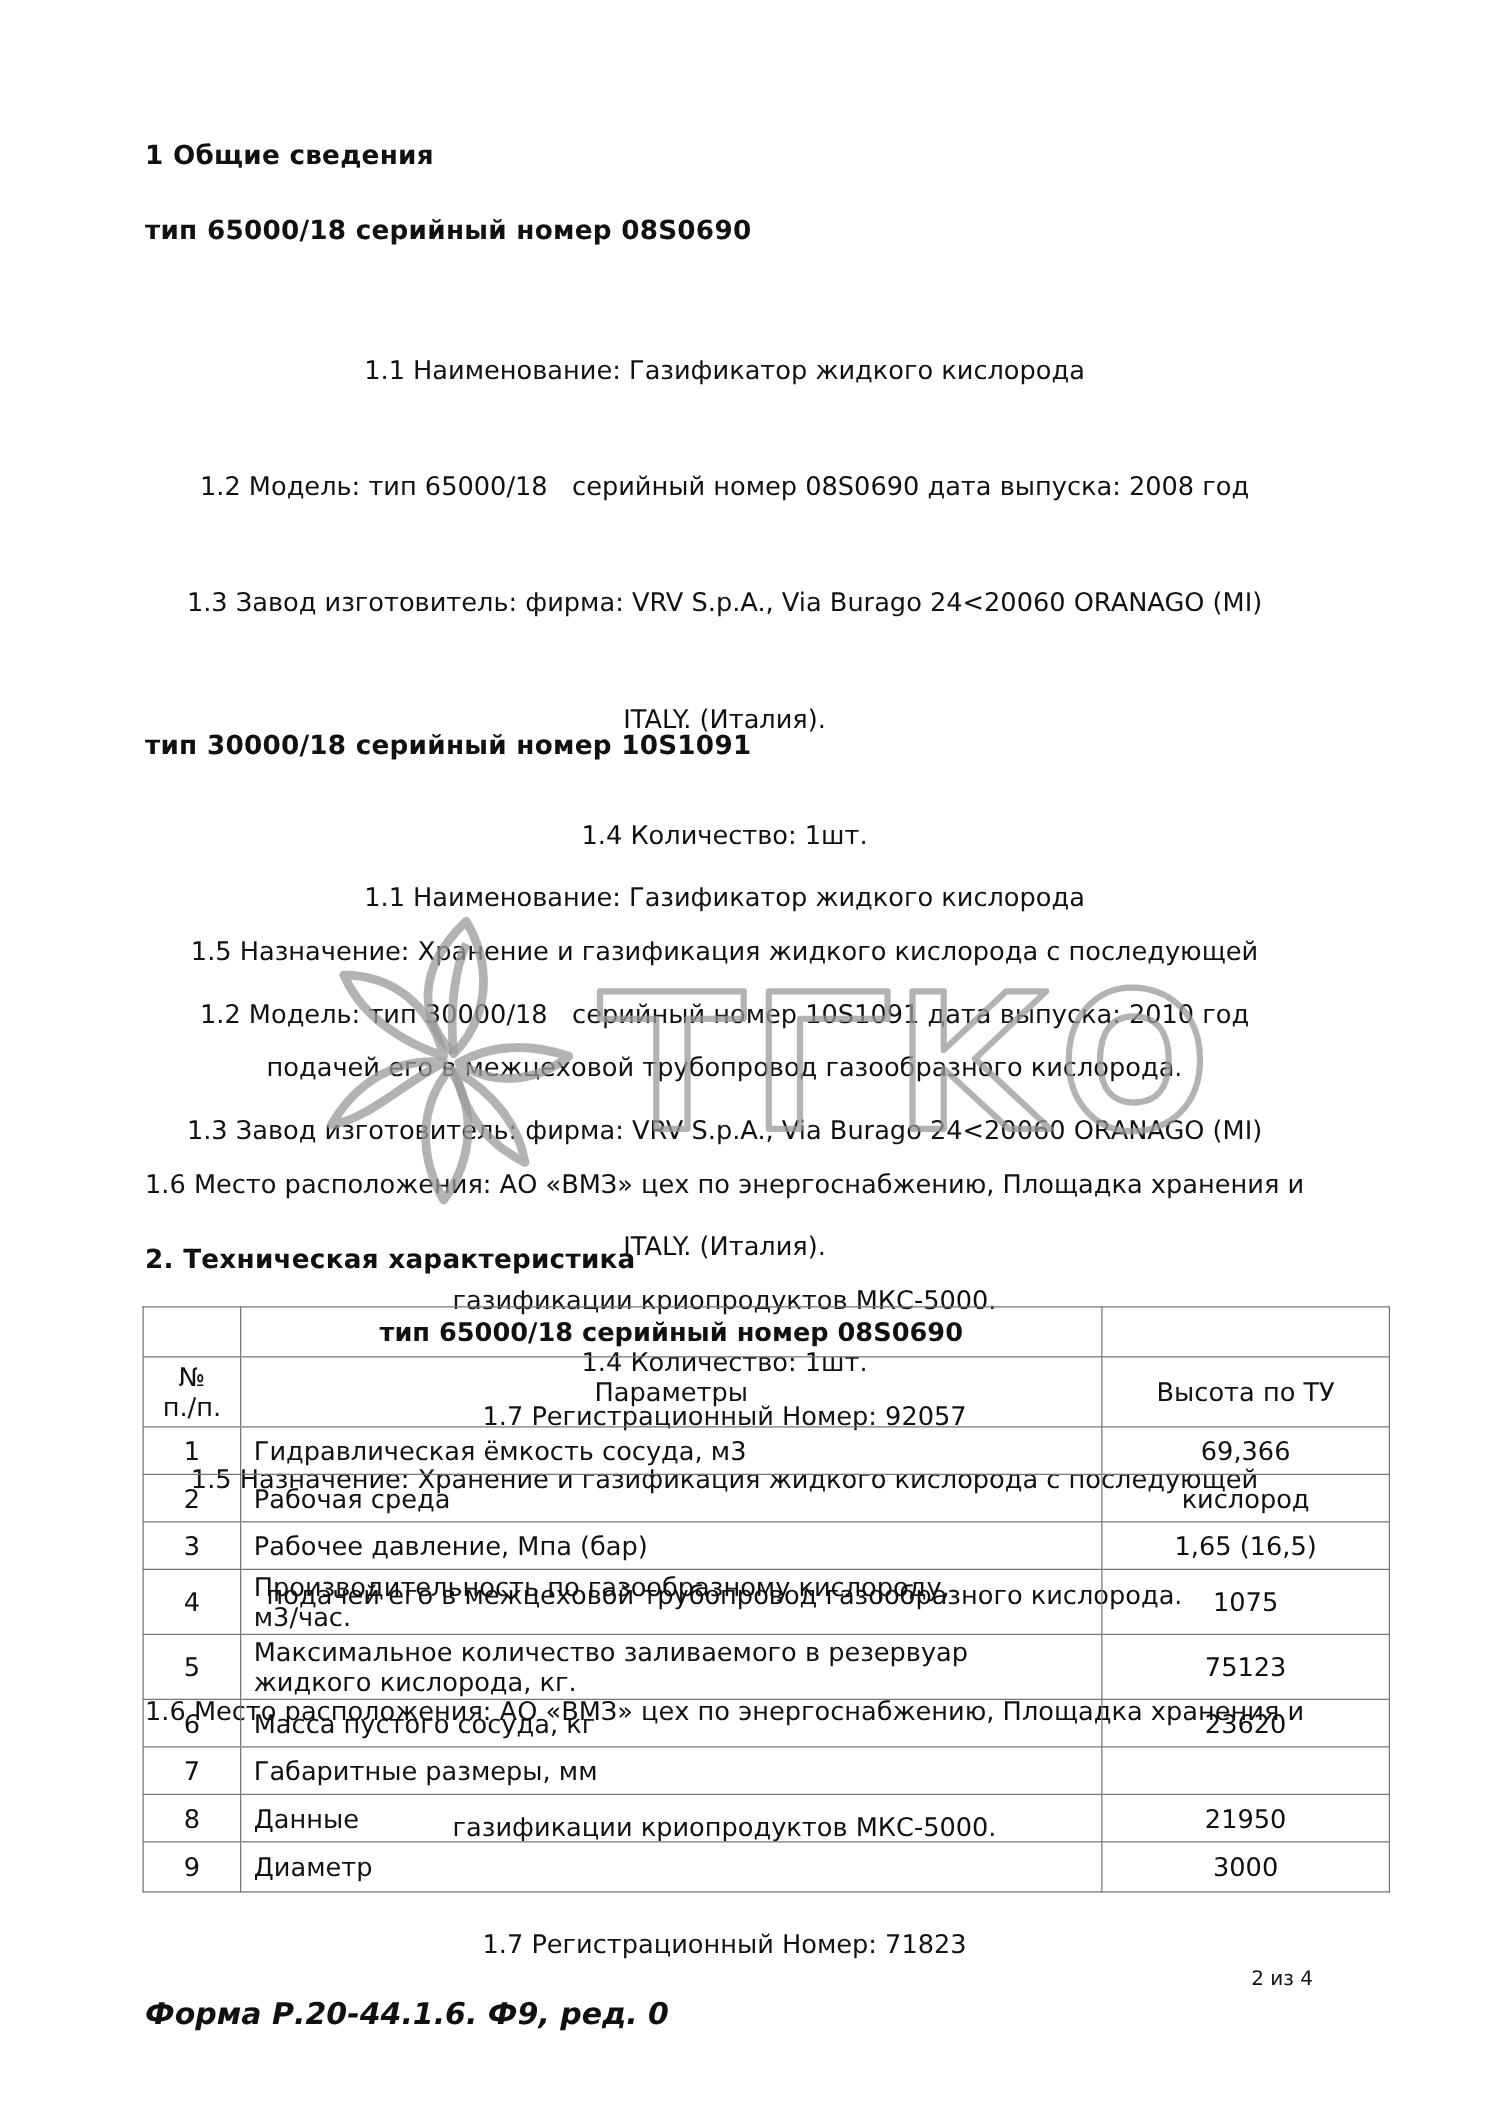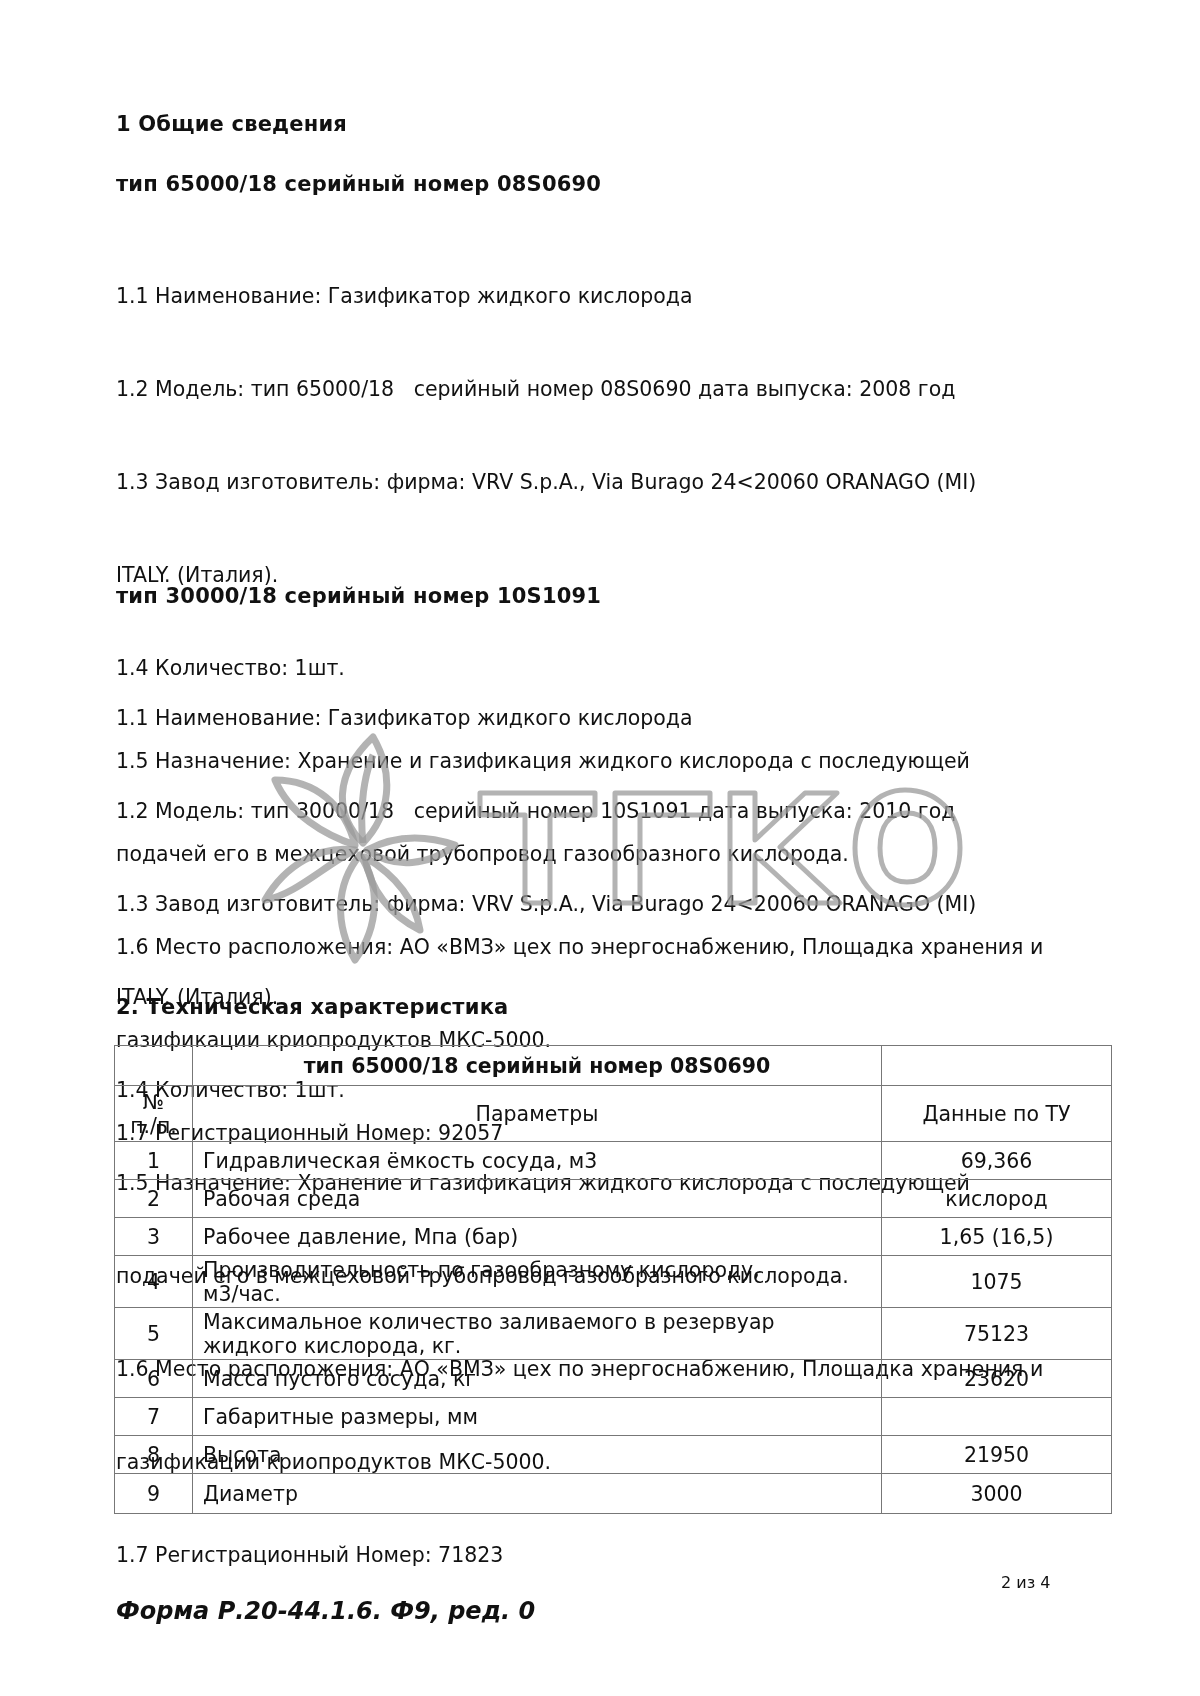--- a/index.html
+++ b/index.html
@@ -1,21 +1,21 @@
 <!DOCTYPE html>
 <html><head>
 <meta charset="utf-8">
 <style>
   html, body { margin: 0; padding: 0; background: #ffffff; }
   body { width: 1200px; height: 1696px; position: relative; overflow: hidden;
          font-family: "DejaVu Sans", sans-serif; color: #111; }
   .page { position: absolute; left: 0; top: 0; width: 1200px; height: 1696px; text-decoration: underline; }
   .h { position: absolute; left: 116px; font-weight: bold; font-size: 21px; letter-spacing: 0.2px; }
   .p { position: absolute; left: 116px; font-size: 20.5px; line-height: 31px; white-space: pre; }
-  .p div { height: 31px; }
+  .p div { height: 31px; text-align: center; }
   table.spec { position: absolute; left: 114px; top: 1045px; width: 998px; border-collapse: collapse;
                font-size: 20.5px; }
   table.spec td { border: 1.5px solid #777; padding: 0 10px; vertical-align: middle; }
   table.spec td.num { width: 77px; text-align: center; padding: 0; }
   table.spec td.param { width: 668px; text-align: left; line-height: 24px; }
   table.spec td.val { text-align: center; }
   table.spec td.center { text-align: center; }
   table.spec td.bold { font-weight: bold; }
   .page-num { position: absolute; left: 1001px; top: 1573px; font-size: 16px; }
   .form { position: absolute; left: 116px; top: 1597px; font-size: 24px; font-weight: bold; font-style: italic; }
@@ -64,21 +64,21 @@
       <td class="num"></td>
       <td class="param center bold">тип 65000/18   серийный номер 08S0690</td>
       <td class="val"></td>
     </tr>
     <tr style="height:56px;">
       <td class="num" style="line-height:24px;">
         <div>№</div>
         <div>п./п.</div>
       </td>
       <td class="param center">Параметры</td>
-      <td class="val">Данные по ТУ</td>
+      <td class="val">Высота по ТУ</td>
     </tr>
     <tr style="height:38px;">
       <td class="num">1</td>
       <td class="param">Гидравлическая ёмкость сосуда, м3</td>
       <td class="val">69,366</td>
     </tr>
     <tr style="height:38px;">
       <td class="num">2</td>
       <td class="param">Рабочая среда</td>
       <td class="val">кислород</td>
@@ -109,21 +109,21 @@
       <td class="param">Масса пустого сосуда, кг</td>
       <td class="val">23620</td>
     </tr>
     <tr style="height:38px;">
       <td class="num">7</td>
       <td class="param">Габаритные размеры, мм</td>
       <td class="val"></td>
     </tr>
     <tr style="height:38px;">
       <td class="num">8</td>
-      <td class="param">Высота</td>
+      <td class="param">Данные</td>
       <td class="val">21950</td>
     </tr>
     <tr style="height:40px;">
       <td class="num">9</td>
       <td class="param">Диаметр</td>
       <td class="val">3000</td>
     </tr>
   </tbody>
     </table>
 

